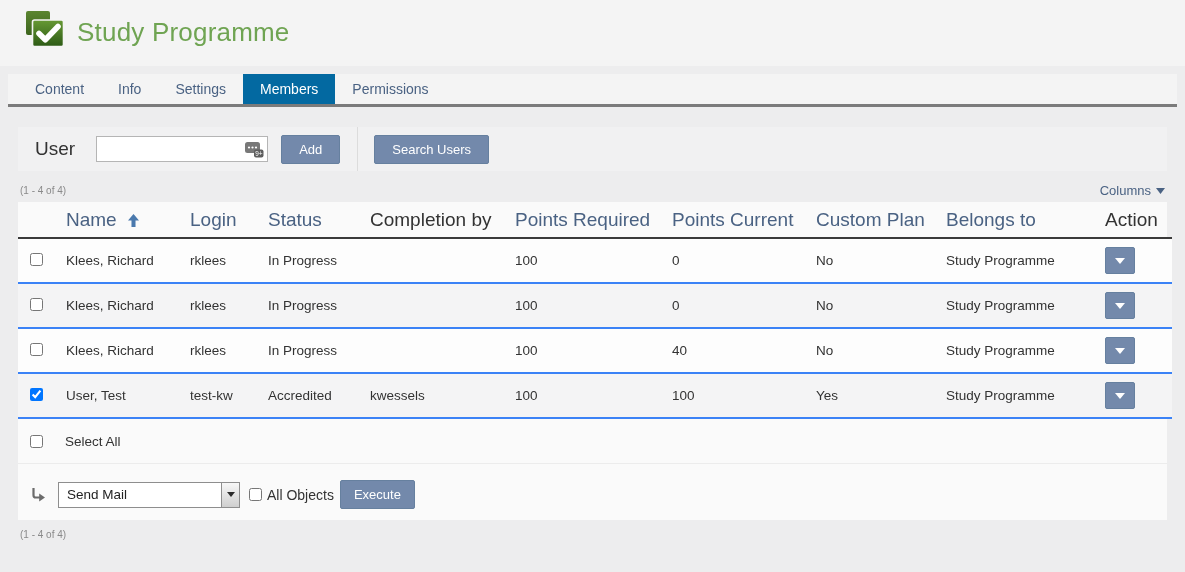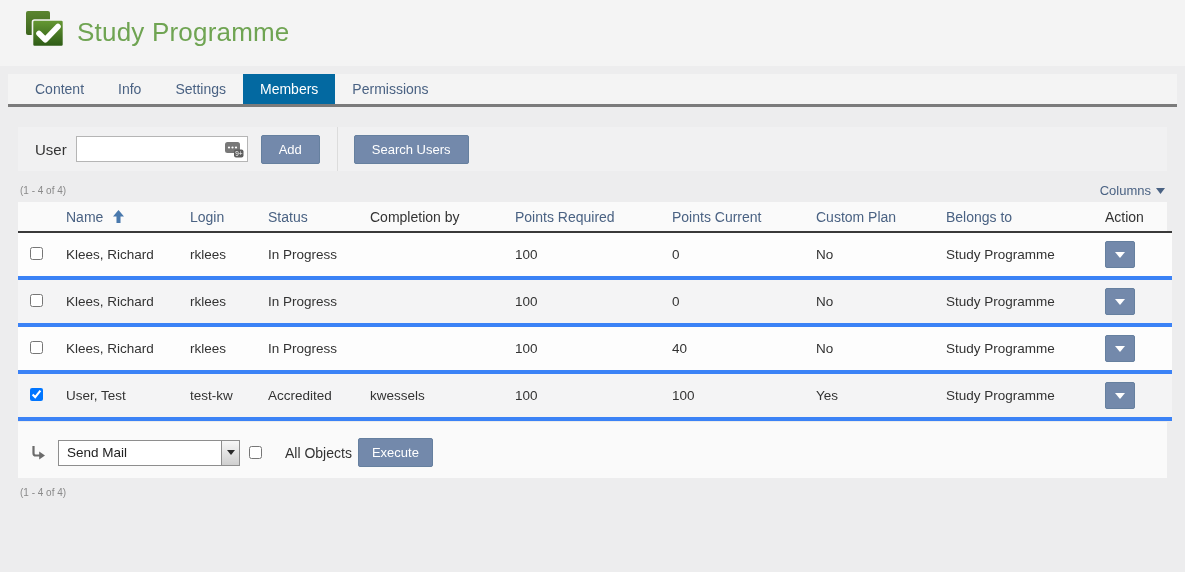--- a/index.html
+++ b/index.html
@@ -13,55 +13,55 @@
   
   .top-band { background: #f4f4f4; padding: 10px 0 0 25px; height: 66px; }
   .title-row { display: flex; align-items: center; gap: 12px; }
   .page-title { color: #6fa452; font-size: 26px; font-weight: 400; letter-spacing: .2px; }
   
   .tabbar { margin: 8px 8px; border-bottom: 3px solid #7b7b7b; padding-left: 10px; display: flex; background: #f4f4f4; }
   .tab { padding: 7px 17px; font-size: 14px; color: #4a6283; cursor: pointer; white-space: nowrap; }
   .tab.active { background: #0369a1; color: #fff; }
   
   .toolbar { margin: 20px 18px 0; background: #f1f1f2; height: 44px; display: flex; align-items: center; padding-left: 17px; }
-  .toolbar-label { font-size: 15px; color: #333; margin-right: 9px; }
+  .toolbar-label { font-size: 19px; color: #333; margin-right: 21px; }
   .input-wrap { position: relative; }
   .input-wrap input { width: 172px; height: 26px; border: 1px solid #b5b5b5; background: #fff; padding: 2px 26px 2px 6px; font-size: 13px; font-family: inherit; }
   .input-icon { position: absolute; right: 4px; top: 5px; }
   .btn { background: #7389ab; color: #fff; border: 1px solid #66809f; border-radius: 2px; font-size: 13px; font-family: inherit; padding: 6px 17px; cursor: pointer; }
   .btn-add { margin-left: 13px; }
   .toolbar-sep { width: 1px; height: 44px; background: #dcdcdc; margin: 0 16px 0 17px; }
   
   .table-meta { margin: 12px 20px 4px; display: flex; justify-content: space-between; align-items: center; }
   .pagination { color: #8a8a8a; font-size: 10px; }
   .columns-link { color: #4a6283; font-size: 13px; cursor: pointer; display: inline-flex; align-items: center; gap: 5px; }
   
   .table-wrap { margin: 0 18px; background: #fafafa; }
   table { width: 100%; border-collapse: collapse; table-layout: fixed; }
-  thead th { color: #4a6283; font-weight: 400; text-align: left; font-size: 14px; padding: 7px 10px 6px; border-bottom: 2px solid #3a3a3a; cursor: pointer; }
+  thead th { color: #4a6283; font-weight: 400; text-align: left; font-size: 19px; padding: 7px 10px 6px; border-bottom: 2px solid #3a3a3a; cursor: pointer; }
   thead th.nosort { color: #333; cursor: default; }
-  tbody td { padding: 13px 10px; border-bottom: 4px solid #3b82f6; font-size: 13.5px; color: #333; }
+  tbody td { padding: 13px 10px; border-bottom: 2px solid #3b82f6; font-size: 13.5px; color: #333; }
   tbody tr.odd { background: #fdfdfd; }
   tbody tr.even { background: #f4f4f5; }
   .col-check { width: 38px; } .col-name { width: 124px; } .col-login { width: 78px; }
   .col-status { width: 102px; } .col-compl { width: 145px; } .col-preq { width: 157px; }
   .col-pcur { width: 144px; } .col-cplan { width: 130px; } .col-belongs { width: 159px; } .col-action { width: 77px; }
   td.cell-check, th.cell-check { padding-left: 12px; padding-right: 0; }
   td.cell-action { padding-top: 8px; padding-bottom: 8px; }
   .sort-icon { margin-left: 6px; vertical-align: -1px; }
   .action-btn { width: 30px; height: 27px; background: #7389ab; border: 1px solid #66809f; border-radius: 2px; display: flex; align-items: center; justify-content: center; cursor: pointer; }
   input[type=checkbox] { width: 13px; height: 13px; cursor: pointer; }
   
   .select-all-row { display: flex; align-items: center; padding: 15px 0 14px 12px; gap: 22px; font-size: 13.5px; }
   .cmd-row { display: flex; align-items: center; padding: 16px 0 11px 12px; border-top: 1px solid #ececec; }
   .dr-arrow { margin-right: 12px; margin-top: 4px; }
   .fake-select { width: 182px; height: 26px; background: #fff; border: 1px solid #8e8e8e; display: flex; align-items: center; justify-content: space-between; cursor: pointer; margin-right: 9px; }
   .fake-select .val { font-size: 13.5px; padding-left: 8px; color: #222; }
   .fake-select .dd-btn { width: 18px; height: 24px; border-left: 1px solid #8e8e8e; background: linear-gradient(#f7f7f7, #cfcfcf); display: flex; align-items: center; justify-content: center; }
-  .all-objects { display: flex; align-items: center; gap: 23px; font-size: 14px; margin-right: 6px; }
+  .all-objects { display: flex; align-items: center; gap: 5px; font-size: 14px; margin-right: 6px; }
   .btn-execute { padding: 6px 13px; }
   .bottom-pagination { margin: 9px 20px; }
 </style>
 </head>
 <body>
 
 <div class="top-band">
   <div class="title-row">
     <span>
       <svg width="40" height="40" viewBox="0 0 40 40">
@@ -224,20 +224,24 @@
         <div class="action-btn">
           <svg width="10" height="6" viewBox="0 0 10 6">
             <path d="M0 0 h10 L5 6 Z" fill="#ffffff"></path>
           </svg>
         </div>
       </td>
     </tr>
       </tbody>
   </table>
 
+  <div class="select-all-row">
+    <input type="checkbox" style="">
+    <span>Select All</span>
+  </div>
 
   <div class="cmd-row">
     <span class="dr-arrow">
       <svg width="16" height="16" viewBox="0 0 16 16">
         <path d="M3.5 1 v7.2 a2.3 2.3 0 0 0 2.3 2.3 h4.2" stroke="#6b6b6b" stroke-width="2.2" fill="none"></path>
         <path d="M9.2 6.6 L15 10.5 L9.2 14.4 Z" fill="#6b6b6b"></path>
       </svg>
     </span>
     <div class="fake-select">
       <span class="val">Send Mail</span>

